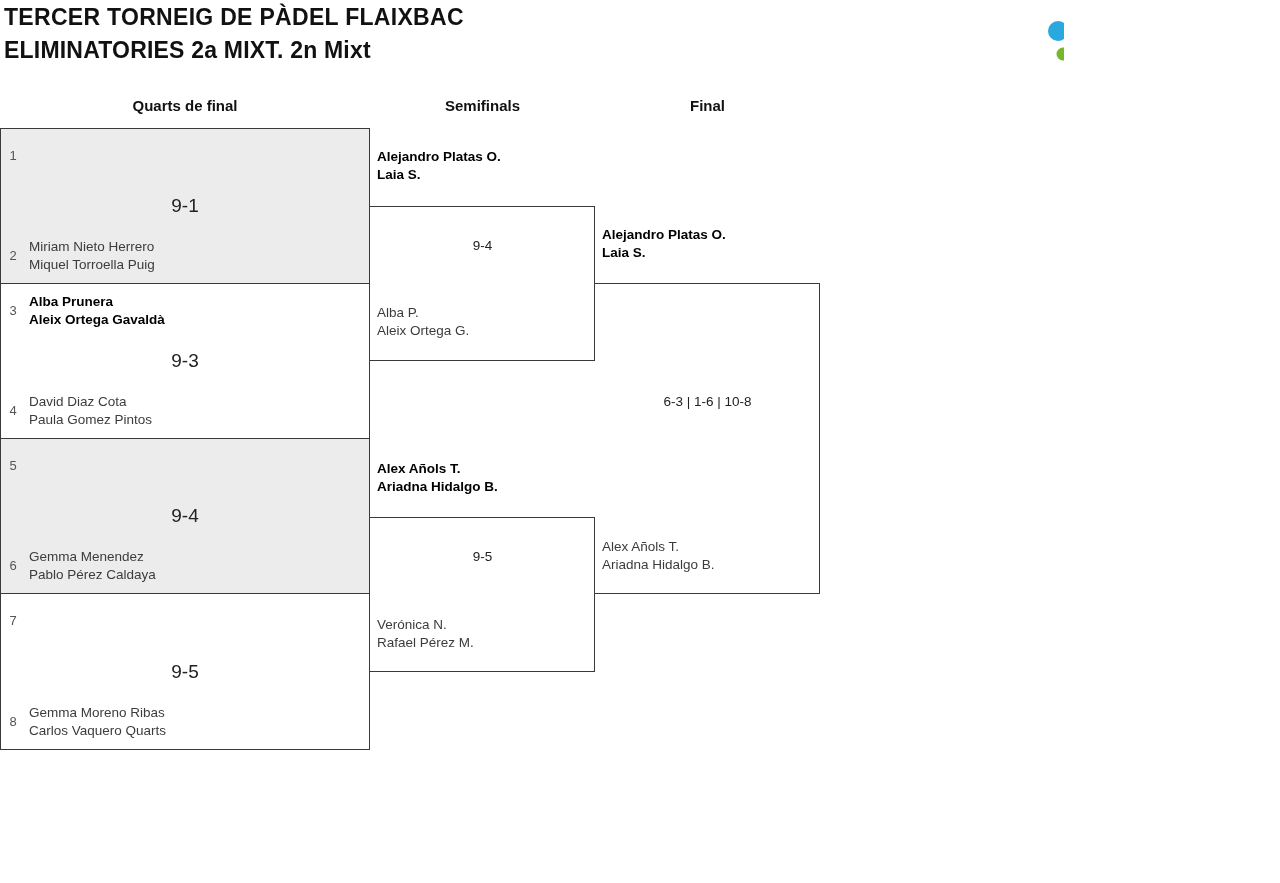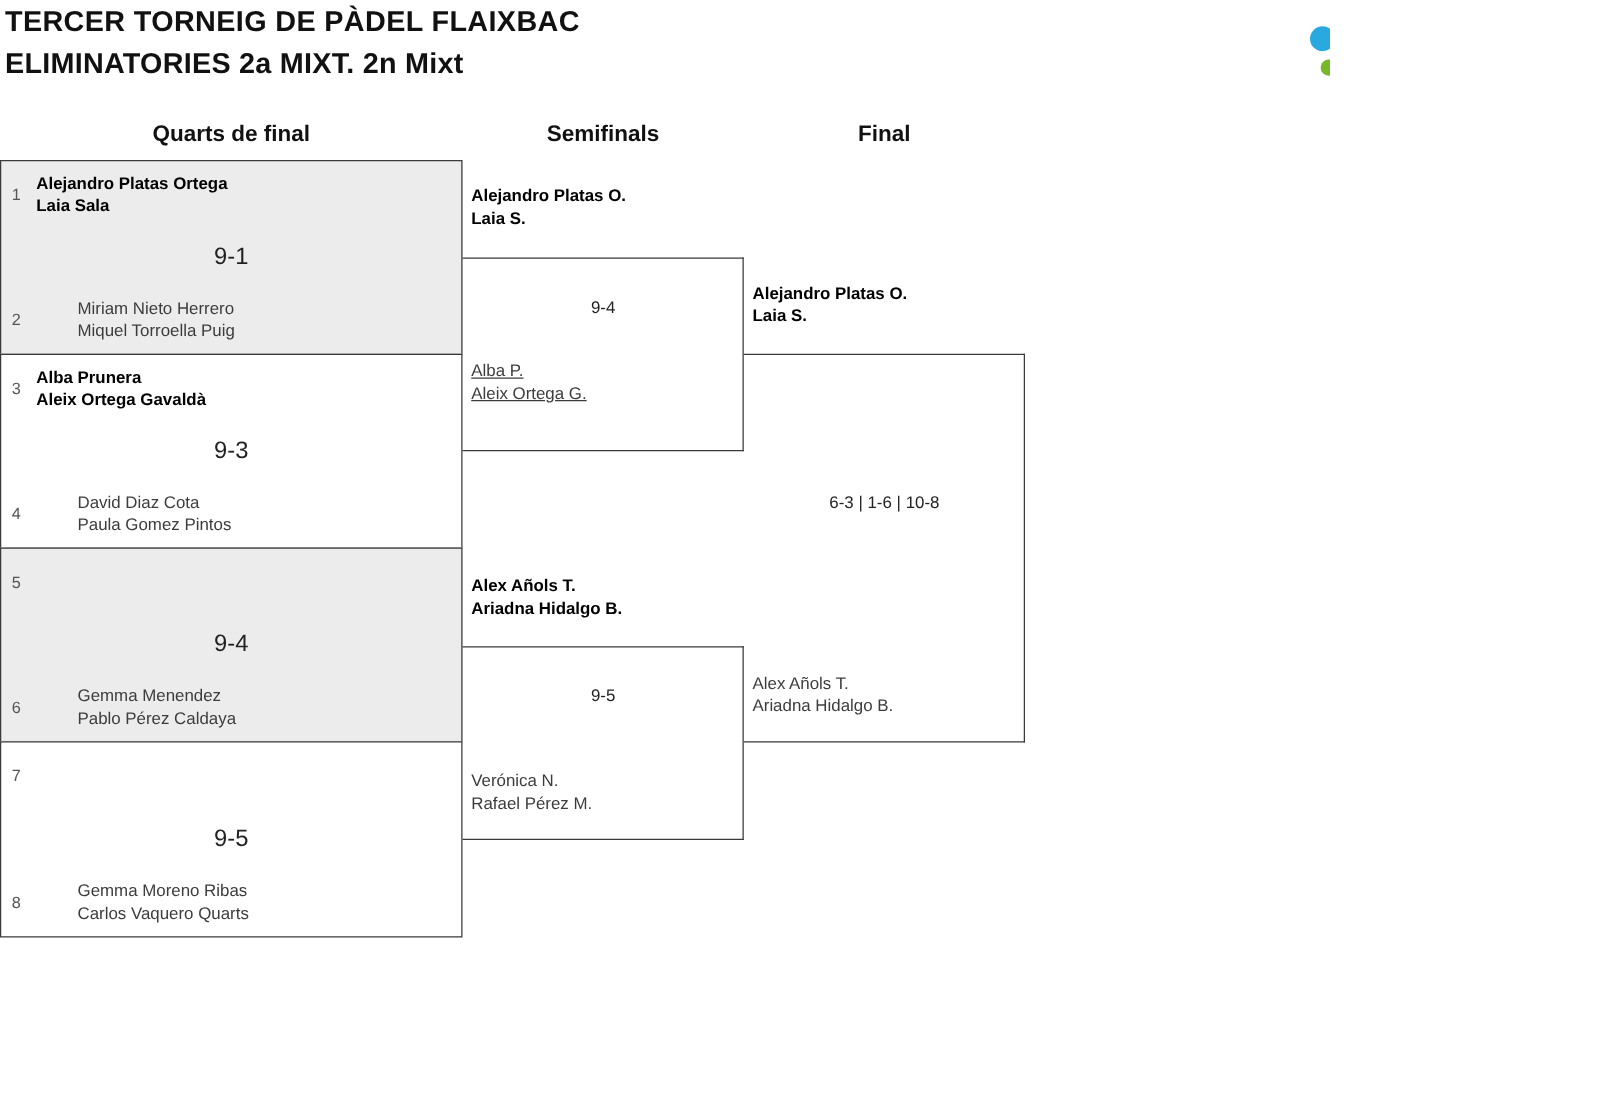--- a/index.html
+++ b/index.html
@@ -7,52 +7,52 @@
   body { font-family:"Liberation Sans","DejaVu Sans",sans-serif; color:#111; }
   .page { position:relative; width:1064px; height:883px; background:#fff; overflow:hidden; }
 
   
   .title-line1 { position:absolute; left:4px; top:4px; font-size:23px; font-weight:700; letter-spacing:.3px; color:#111; }
   .title-line2 { position:absolute; left:4px; top:37px; font-size:23px; font-weight:700; letter-spacing:.2px; color:#111; }
   .logo { position:absolute; left:1046px; top:2px; display:flex; align-items:center; gap:6px; cursor:pointer; }
   .logo-text { font-size:47px; font-weight:700; color:var(--brand-green,#76b82a); letter-spacing:-1px; line-height:62px; }
 
   
-  .col-header { position:absolute; top:97px; font-size:18px; font-weight:700; text-align:center; color:#111; }
+  .col-header { position:absolute; top:97px; font-size:15px; font-weight:700; text-align:center; color:#111; }
   .ch-qf { left:0; width:370px; }
   .ch-sf { left:370px; width:225px; }
   .ch-f  { left:595px; width:225px; }
 
   
   .qf-match { position:absolute; left:0; width:370px; height:156px; border:1px solid var(--line,#3a3a3a); background:#fff; }
   .qf-match.alt { background:var(--match-alt-bg,#ececec); }
   .qf-m1 { top:128px; }
   .qf-m2 { top:283px; }
   .qf-m3 { top:438px; }
   .qf-m4 { top:593px; height:157px; }
 
   .team { font-size:13.5px; line-height:18px; color:#3c3c3c; }
   .team.winner { font-weight:700; color:#000; }
   .qf-team-top { position:absolute; left:28px; top:9px; }
-  .qf-team-bottom { position:absolute; left:28px; bottom:9px;margin-left:33px; }
+  .qf-team-bottom { position:absolute; left:28px; bottom:9px; }
   .seed { position:absolute; left:0; width:24px; text-align:center; font-size:13px; color:#555; height:36px; line-height:36px; }
   .seed-top { top:9px; }
   .seed-bottom { bottom:9px; }
   .qf-score { position:absolute; left:0; top:50%; margin-top:-9px; width:100%; text-align:center; font-size:19px; line-height:18px; color:#222; }
 
   
   .connector { position:absolute; border:1px solid var(--line,#3a3a3a); border-left:none; background:transparent; }
   .sf1-box { left:370px; top:206px; width:225px; height:155px; }
   .sf2-box { left:370px; top:517px; width:225px; height:155px; }
   .final-box { left:595px; top:283px; width:225px; height:311px; }
 
   .adv-team { position:absolute; font-size:13.5px; line-height:18px; color:#3c3c3c; }
   .adv-team.winner { font-weight:700; color:#000; }
   .sf1-top { left:377px; top:148px; }
-  .sf1-bottom { left:377px; top:288px;text-decoration:underline; }
+  .sf1-bottom { left:377px; top:304px; }
   .sf2-top { left:377px; top:460px; }
   .sf2-bottom { left:377px; top:616px; }
   .f-top { left:602px; top:226px; }
   .f-bottom { left:602px; top:538px; }
 
   .adv-score { position:absolute; width:225px; text-align:center; font-size:13.5px; line-height:18px; color:#222; }
   .sf1-score { left:370px; top:237px; }
   .sf2-score { left:370px; top:548px; }
   .f-score { left:595px; top:393px; }
 </style>
@@ -73,24 +73,20 @@
     </svg>
     <span class="logo-text">xporty</span>
   </div>
 
   <div class="col-header ch-qf">Quarts de final</div>
   <div class="col-header ch-sf">Semifinals</div>
   <div class="col-header ch-f">Final</div>
 
   <div class="qf-match alt qf-m1">
     <div class="seed seed-top">1</div>
-    <div class="team qf-team-top winner">
-      <div class="player">Alejandro Platas Ortega</div>
-      <div class="player">Laia Sala</div>
-    </div>
     <div class="qf-score">9-1</div>
     <div class="seed seed-bottom">2</div>
     <div class="team qf-team-bottom">
       <div class="player">Miriam Nieto Herrero</div>
       <div class="player">Miquel Torroella Puig</div>
     </div>
   </div>
 
   <div class="qf-match qf-m2">
     <div class="seed seed-top">3</div>

